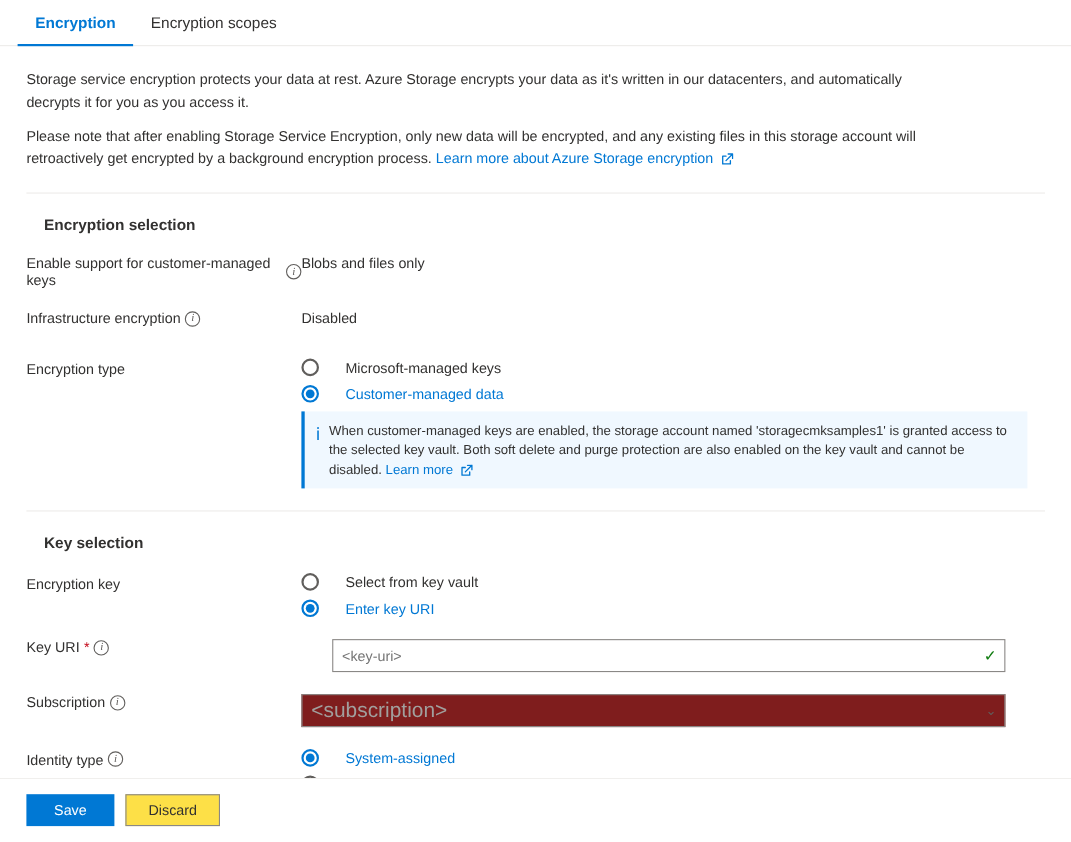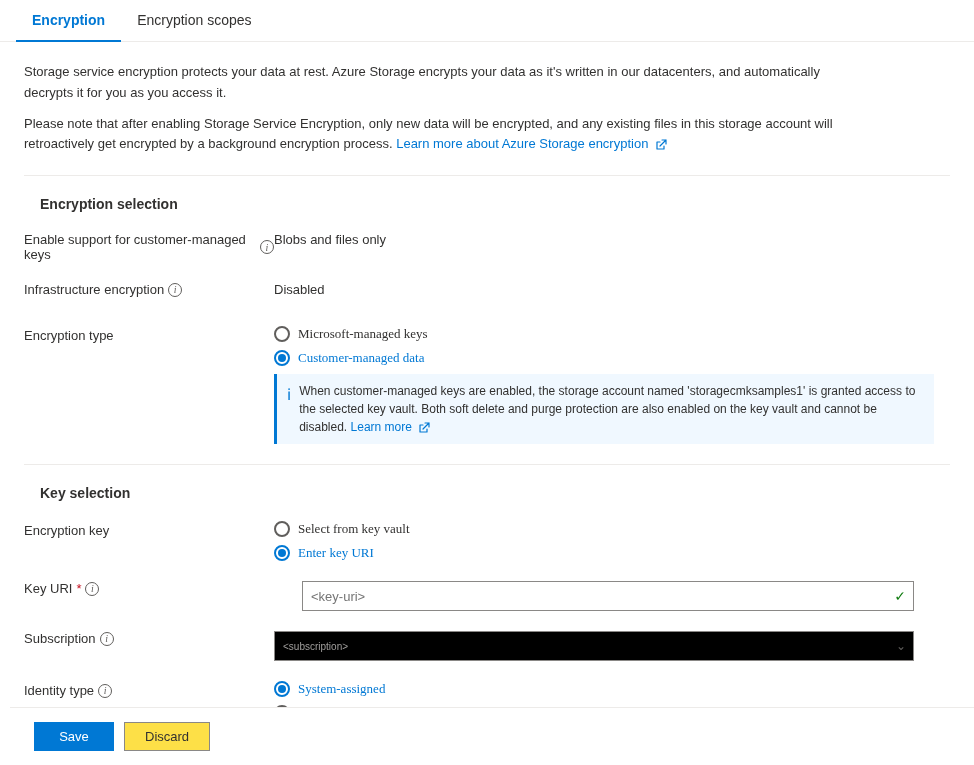--- a/index.html
+++ b/index.html
@@ -116,23 +116,22 @@
 
     .radio-group {
       display: flex;
       flex-direction: column;
       gap: 8px;
     }
 
     .radio-item {
       display: flex;
       align-items: center;
-      gap: 8px;
-      cursor: pointer;
-      font-family: Liberation Serif, serif;
+      gap: 24px;
+      cursor: pointer;
     }
 
     .radio-input {
       width: 16px;
       height: 16px;
       border-radius: 50%;
       border: 2px solid #605e5c;
       display: flex;
       align-items: center;
       justify-content: center;
@@ -219,42 +218,42 @@
     .select-wrapper {
       position: relative;
       width: 640px;
     }
 
     .select-wrapper select {
       width: 100%;
       height: 30px;
       border: 1px solid #8a8886;
       padding: 4px 8px;
-      font-size: 10px;
+      font-size: 19px;
       color: #a19f9d;
       appearance: none;
-      background: #000000;
+      background: #7f1d1d;
       outline: none;
       cursor: pointer;
     }
 
     .select-wrapper .chevron {
       position: absolute;
       right: 8px;
       top: 50%;
       transform: translateY(-50%);
       pointer-events: none;
       color: #605e5c;
       font-size: 12px;
     }
 
     .footer {
       position: fixed;
       bottom: 0;
-      left: 10px;
+      left: 0;
       right: 0;
       padding: 14px 24px;
       border-top: 1px solid #edebe9;
       background: #fff;
       display: flex;
       gap: 10px;
     }
 
     .btn-primary {
       background: #0078d4;
@@ -274,21 +273,21 @@
       font-size: 13px;
       cursor: pointer;
       min-width: 80px;
     }
 
     .required-star {
       color: #c50f1f;
     }
 
     .form-row.align-top .form-label {
-      align-items: center;
+      align-items: flex-start;
       padding-top: 6px;
     }
 
     .content-scroll {
       padding-bottom: 70px;
     }
   </style>
 </head>
 <body>
 

